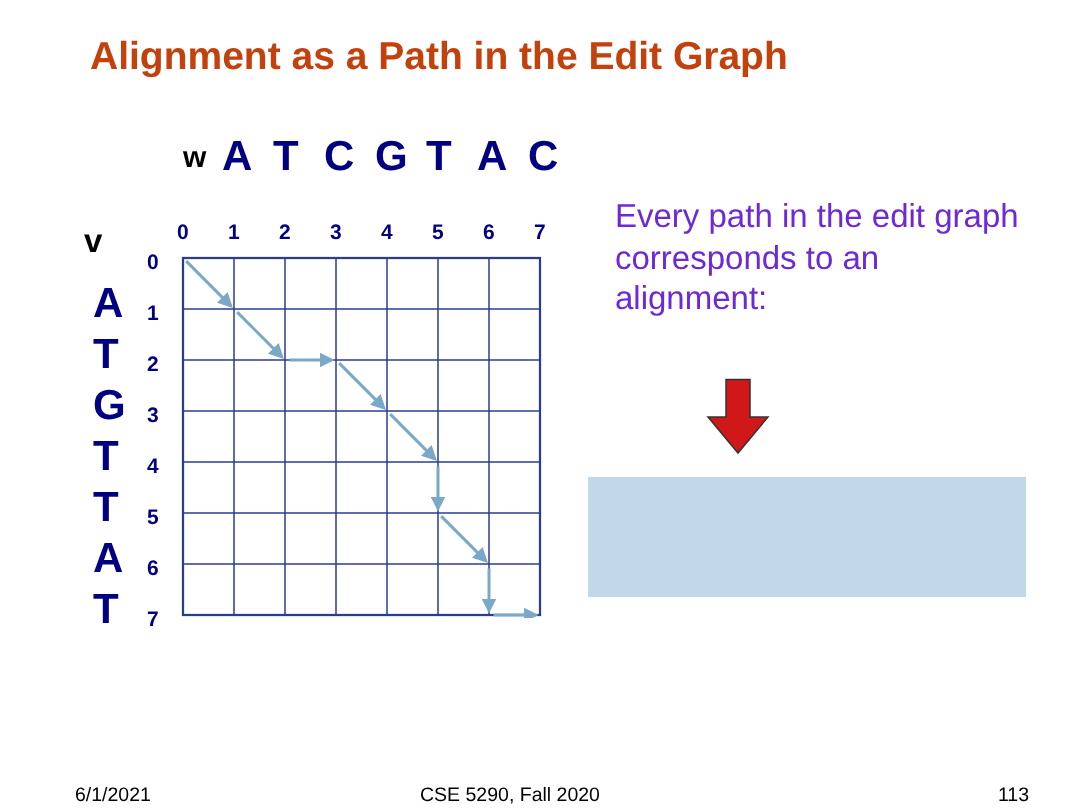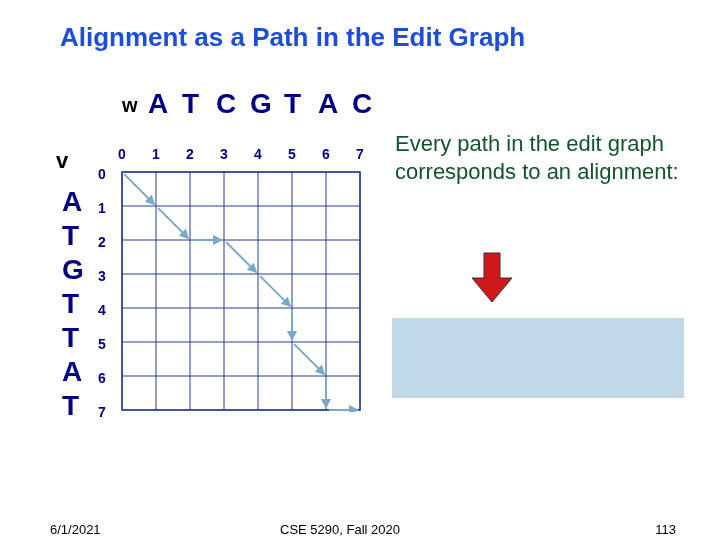--- a/index.html
+++ b/index.html
@@ -11,29 +11,29 @@
     position: relative;
     overflow: hidden;
   }
   .title {
     position: absolute;
     top: 22px;
     left: 60px;
     right: 28px;
     font-size: 26px;
     font-weight: bold;
-    color: #1d4ed8;
+    color: #c2410c;
   }
   .body-text {
     position: absolute;
     top: 130px;
-    left: 395px;
+    left: 410px;
     right: 40px;
     font-size: 22px;
-    color: #14532d;
+    color: #6d28d9;
     line-height: 1.25;
   }
   .arrow-down {
     position: absolute;
     top: 250px;
     left: 470px;
   }
   .blue-box {
     position: absolute;
     top: 318px;
@@ -45,21 +45,21 @@
   .footer {
     position: absolute;
     bottom: 18px;
     left: 0;
     width: 100%;
     font-size: 13px;
     color: #000;
   }
   .footer-date { position: absolute; left: 50px; }
   .footer-course { position: absolute; left: 280px; }
-  .footer-page { position: absolute; right: 44px; }
+  .footer-page { position: absolute; right: 34px; }
 
   
   .graph-wrap {
     position: absolute;
     top: 90px;
     left: 50px;
     width: 330px;
     height: 400px;
   }
   .lbl {

